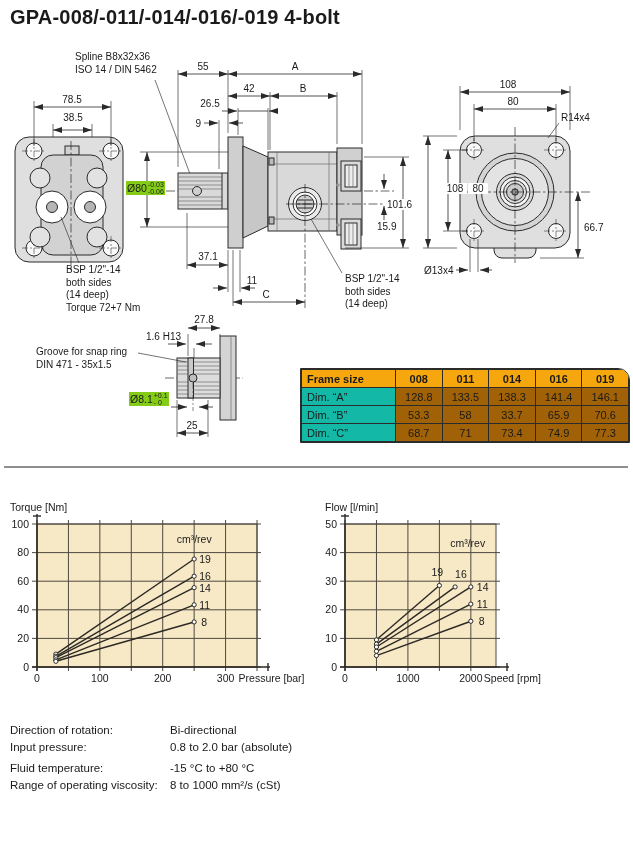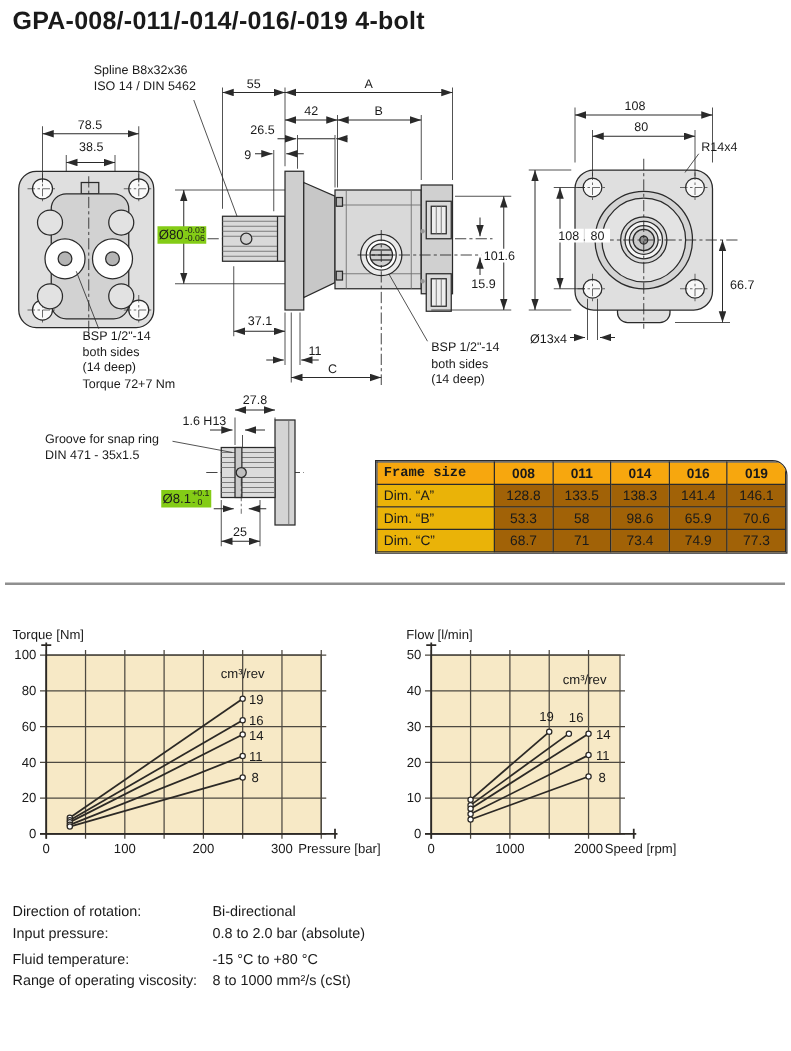--- a/index.html
+++ b/index.html
@@ -19,21 +19,21 @@
   .dialbl{display:flex;align-items:center;gap:1px;background:#84cc16;padding:0 1px;font-size:10.5px;}
   .tolcol{display:flex;flex-direction:column;font-size:7px;line-height:7px;}
   
   #divider{left:4px;top:466px;width:624px;height:2px;background:#8f8f8f;}
   
   #frame-table-wrap{left:300px;top:368px;width:328px;border:1.5px solid #2b2b2b;border-radius:0 12px 0 0;overflow:hidden;}
   table{border-collapse:collapse;width:100%;table-layout:fixed;font-size:11px;}
   td,th{border:1px solid #2b2b2b;height:17px;padding:0;}
   th{background:#F7A70E;font-weight:bold;}
   th.c0{text-align:left;padding-left:5px;}
-  td.c0{background:#eab308;text-align:left;padding-left:5px;}
+  td.c0{background:#14b8a6;text-align:left;padding-left:5px;}
   td{text-align:center;background:#a16207;}
   
   .cgrid{stroke:#4d4941;stroke-width:1;}
   .caxis{stroke:#2c2925;stroke-width:1.4;}
   .cline{fill:none;stroke:#2c2925;stroke-width:1.4;}
   .cdot{fill:#fff;stroke:#2c2925;stroke-width:1;}
   .ctext{font:10.5px "Liberation Sans",sans-serif;fill:#1a1a1a;}
   
   #footer{left:10px;top:722px;font-size:11.5px;}
   #footer .hd{margin-bottom:9px;}
@@ -301,40 +301,40 @@
   <span class="tolcol">
     <span>+0.1</span>
     <span>- 0</span>
   </span>
 </div>
 
 <div class="abs" id="frame-table-wrap">
   <table>
     <tbody>
         <tr>
-      <th class="c0" style="width:88px;font-family:Liberation Mono, monospace;">Frame size</th>
+      <th class="c0" style="width:88px;">Frame size</th>
       <th>008</th>
       <th>011</th>
       <th>014</th>
       <th>016</th>
       <th>019</th>
     </tr>
     <tr>
       <td class="c0">Dim. “A”</td>
       <td>128.8</td>
       <td>133.5</td>
       <td>138.3</td>
       <td>141.4</td>
       <td>146.1</td>
     </tr>
     <tr>
       <td class="c0">Dim. “B”</td>
       <td>53.3</td>
       <td>58</td>
-      <td>98.6</td>
+      <td>33.7</td>
       <td>65.9</td>
       <td>70.6</td>
     </tr>
     <tr>
       <td class="c0">Dim. “C”</td>
       <td>68.7</td>
       <td>71</td>
       <td>73.4</td>
       <td>74.9</td>
       <td>77.3</td>

